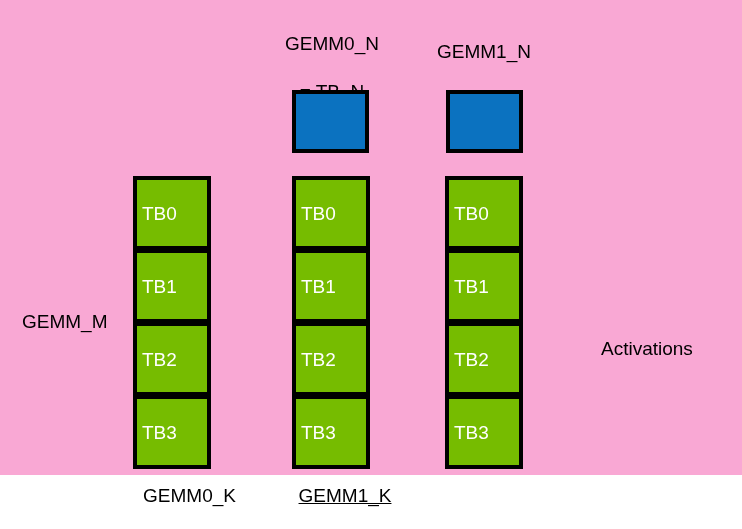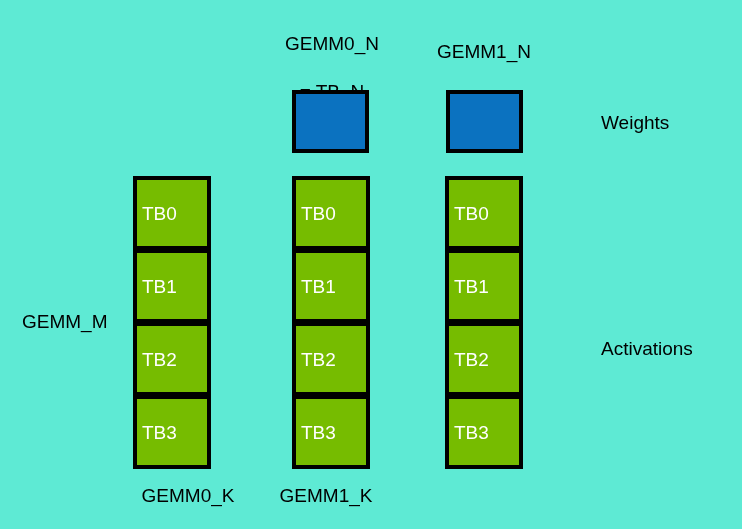--- a/index.html
+++ b/index.html
@@ -9,22 +9,22 @@
   body {
     width: 742px;
     height: 529px;
     background: #ffffff;
     font-family: "Liberation Sans", sans-serif;
     overflow: hidden;
   }
   #canvas {
     position: relative;
     width: 742px;
-    height: 529px;
-    background: #5eead4;
+    height: 475px;
+    background: #f9a8d4;
   }
 
   
   .weight-box {
     position: absolute;
     background: #0B72C0;
     border: 4px solid #000000;
     box-sizing: border-box;
   }
 
@@ -145,21 +145,20 @@
     <div class="activation-cell">
       <span class="cell-text">TB2</span>
     </div>
     <div class="activation-cell">
       <span class="cell-text">TB3</span>
     </div>
   </div>
 
   <div class="side-label" style="left: 22px; top: 310px;">GEMM_M</div>
 
-  <div class="side-label" style="left: 601px; top: 111px;">Weights</div>
 
   <div class="side-label" style="left: 601px; top: 297px; margin-top: 40px;">Activations</div>
 
-  <div class="bottom-label" style="left: 108px; top: 484px;">GEMM0_K</div>
+  <div class="bottom-label" style="left: 76px; top: 484px; text-align: right;">GEMM0_K</div>
 
-  <div class="bottom-label" style="left: 246px; top: 484px;">GEMM1_K</div>
+  <div class="bottom-label" style="left: 265px; top: 484px; text-decoration: underline;">GEMM1_K</div>
 
 </div>
 
 </body></html>

